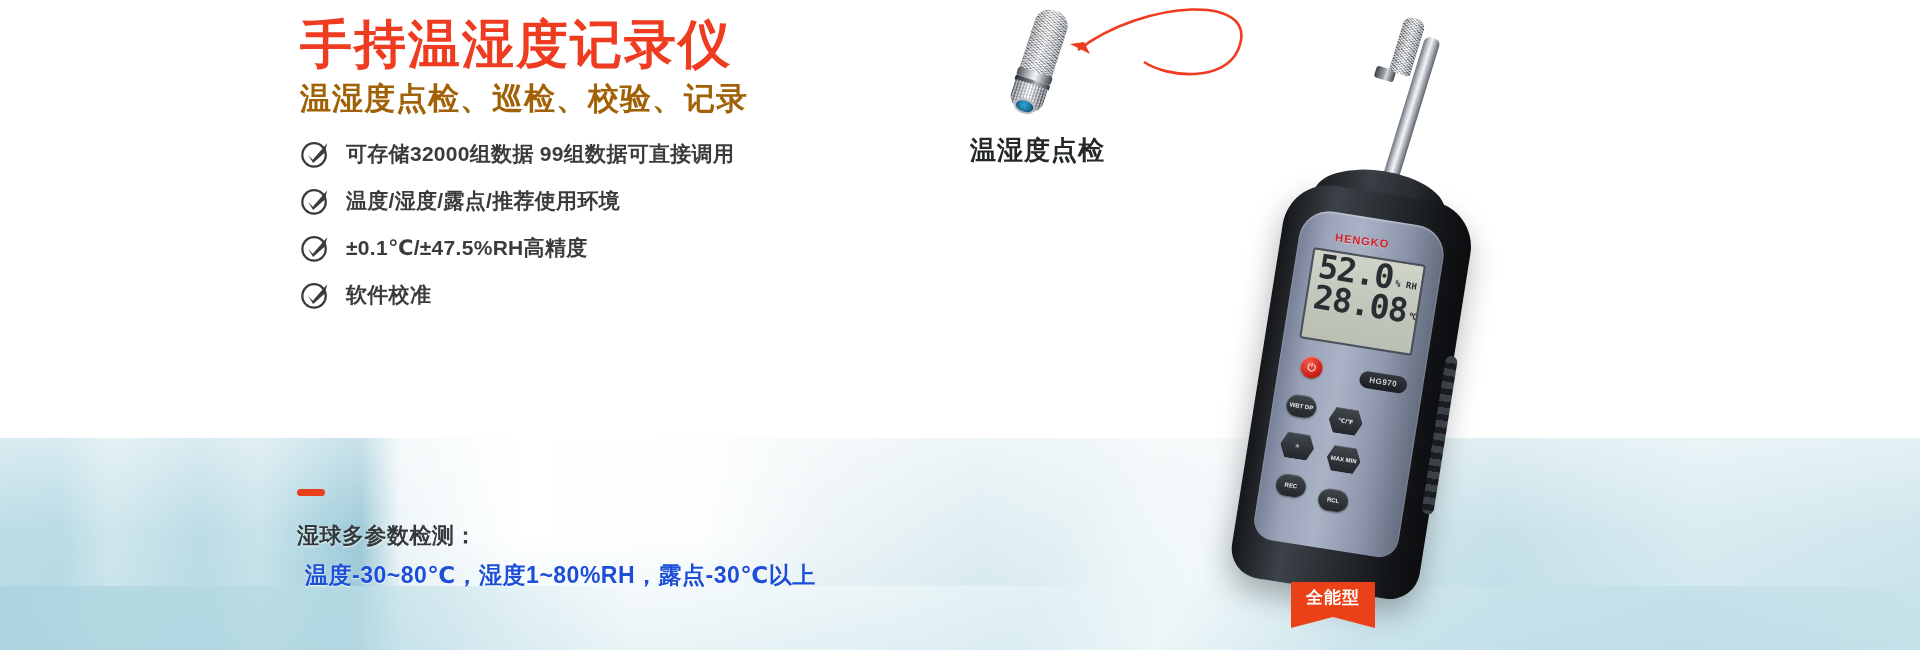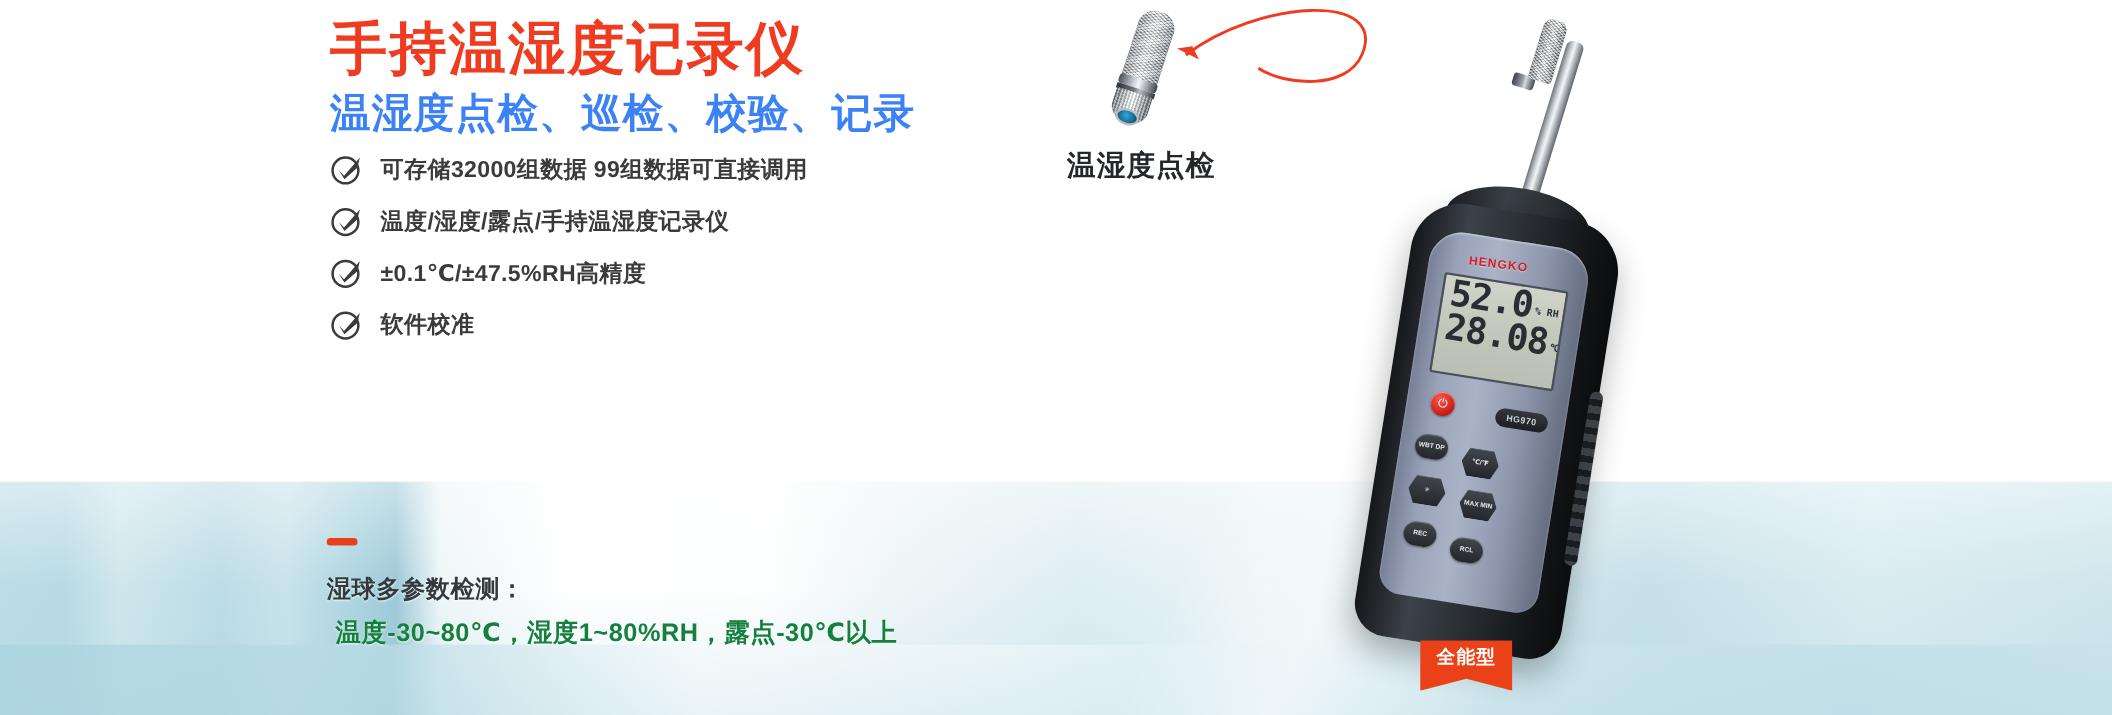--- a/index.html
+++ b/index.html
@@ -46,22 +46,22 @@
   
   .copy { position: absolute; left: 0; top: 0; width: 980px; height: 577px; padding-left: 20px; }
 
   .title {
     position: absolute; left: 300px; top: 10px;
     font-size: 52px; font-weight: bold; letter-spacing: 2px;
     color: #ef3b1f; white-space: nowrap;
   }
   .subtitle {
     position: absolute; left: 300px; top: 78px;
-    font-size: 37px; font-weight: bold; letter-spacing: 1px;
-    color: #3b82f6; white-space: nowrap;
+    font-size: 31px; font-weight: bold; letter-spacing: 1px;
+    color: #a16207; white-space: nowrap;
   }
 
   .features { position: absolute; left: 300px; top: 130px; width: 660px; }
   .feature {
     display: flex; align-items: center;
     height: 47px;
   }
   .check-icon {
     width: 30px; height: 30px; flex: 0 0 30px;
     margin-right: 16px;
@@ -80,21 +80,21 @@
     background: #e8401b;
   }
   .rec-title {
     position: absolute; left: 297px; top: 521px;
     font-size: 22px; font-weight: bold; color: #333a3d;
     letter-spacing: .5px; white-space: nowrap;
     text-shadow: 0 1px 2px rgba(255,255,255,.85);
   }
   .rec-line {
     position: absolute; left: 305px; top: 560px;
-    font-size: 23px; font-weight: bold; color: #15803d;
+    font-size: 23px; font-weight: bold; color: #1d4ed8;
     letter-spacing: .5px; white-space: nowrap;
     text-shadow: 0 1px 2px rgba(255,255,255,.85);
   }
 
   
   .probe-wrap { position: absolute; left: 1000px; top: 2px; width: 120px; height: 130px; }
   .probe {
     position: absolute; left: 22px; top: 6px;
     width: 34px; height: 108px;
     transform: rotate(18deg);
@@ -287,21 +287,21 @@
         <span class="feature-text">可存储32000组数据  99组数据可直接调用</span>
       </div>
 
       <div class="feature">
         <span class="check-icon">
           <svg viewBox="0 0 32 32">
               <circle cx="15" cy="17" r="12.5" fill="none" stroke="#3b3b3b" stroke-width="2.4"></circle>
               <path d="M8.5 16.8 L13.6 22.2 L29 4.5 L26.5 14.5 L14 25.5 Z" fill="#3b3b3b"></path>
             </svg>
         </span>
-        <span class="feature-text">温度/湿度/露点/手持温湿度记录仪</span>
+        <span class="feature-text">温度/湿度/露点/推荐使用环境</span>
       </div>
 
       <div class="feature">
         <span class="check-icon">
           <svg viewBox="0 0 32 32">
               <circle cx="15" cy="17" r="12.5" fill="none" stroke="#3b3b3b" stroke-width="2.4"></circle>
               <path d="M8.5 16.8 L13.6 22.2 L29 4.5 L26.5 14.5 L14 25.5 Z" fill="#3b3b3b"></path>
             </svg>
         </span>
         <span class="feature-text">±0.1℃/±47.5%RH高精度</span>

